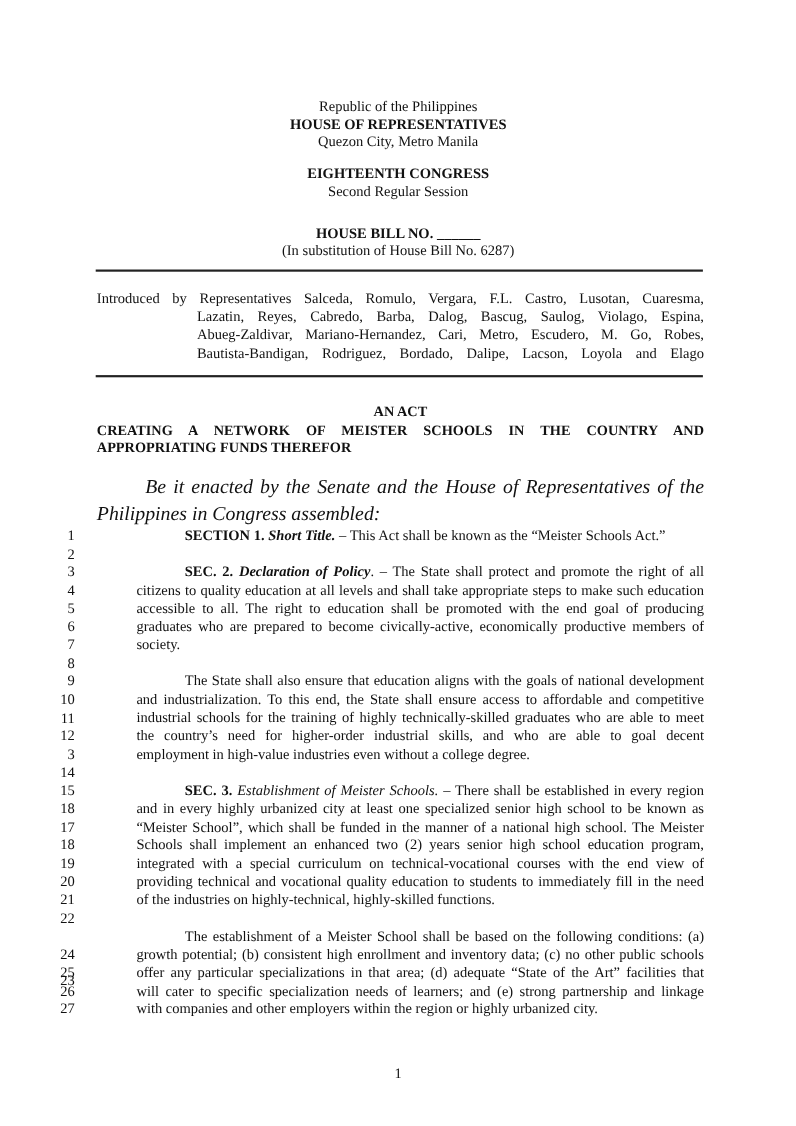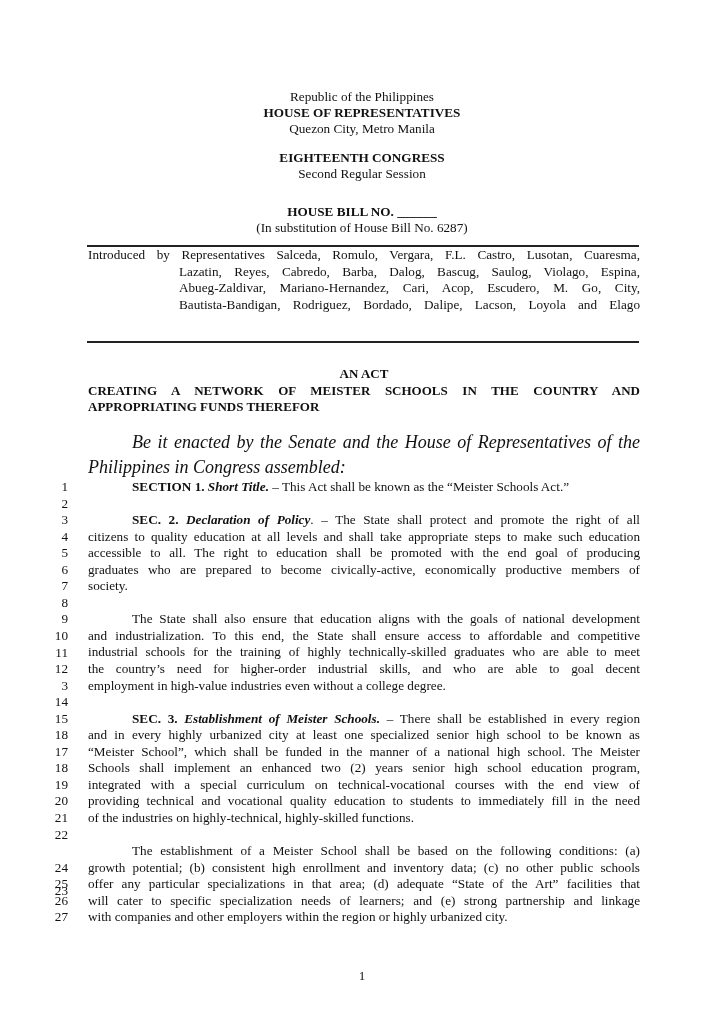--- a/index.html
+++ b/index.html
@@ -6,31 +6,31 @@
   body {
     width: 724px; height: 1024px; position: relative; overflow: hidden;
     font-family: "Liberation Serif", "DejaVu Serif", serif;
     color: #111111;
   }
   .page { position: absolute; left: 0; top: 0; width: 724px; height: 784px; }
   .header { position: absolute; left: 0; width: 724px; text-align: center; font-size: 13.2px; line-height: 16px; }
   .bold { font-weight: bold; }
   .rule { position: absolute; left: 87px; width: 552px; height: 0; border-top: 2px solid #222; }
 
-  .intro { position: absolute; left: 88px; top: 247px; width: 552px; font-size: 13.2px; line-height: 16.5px; text-align: justify; }
+  .intro { position: absolute; left: 88px; top: 263px; width: 552px; font-size: 13.2px; line-height: 16.5px; text-align: justify; }
   .intro .indent-line { padding-left: 91px; text-align: justify; }
 
   .title-block { position: absolute; left: 88px; width: 552px; font-size: 13px; line-height: 16.5px; font-weight: bold; }
   .title-block .act { text-align: center; }
   .title-block .longtitle { text-align: justify; text-align-last: left; }
 
   .enact { position: absolute; left: 88px; top: 430px; width: 552px; font-size: 18px; line-height: 25px; font-style: italic; text-align: justify; text-indent: 44px; }
 
   .body-text { position: absolute; left: 88px; width: 552px; font-size: 13.2px; line-height: 16.55px; }
-  .line { height: 16.55px; white-space: nowrap; position: relative; }
+  .line { height: 16.55px; white-space: nowrap; position: relative; margin-left: 36px; }
   .line.j { text-align: justify; text-align-last: justify; white-space: normal; overflow: hidden; }
   .line.ind { padding-left: 44px; }
   .lnum { position: absolute; left: 38px; width: 30px; text-align: right; font-size: 13.2px; line-height: 16.55px; }
 
   .pagenum { position: absolute; top: 968px; left: 0; width: 724px; text-align: center; font-size: 13.2px; }
 </style>
 </head>
 <body>
 
 <div class="page">
@@ -41,21 +41,21 @@
   <div class="header bold" style="top:150px;">EIGHTEENTH CONGRESS</div>
   <div class="header" style="top:166px;">Second Regular Session</div>
   <div class="header bold" style="top:204px;">HOUSE BILL NO. ______</div>
   <div class="header" style="top:220px;">(In substitution of House Bill No. 6287)</div>
 
   <div class="rule" style="top:245px;"></div>
 
   <div class="intro">
     <div style="text-align:justify;text-align-last:justify;">Introduced by Representatives Salceda, Romulo, Vergara, F.L. Castro, Lusotan, Cuaresma,</div>
     <div class="indent-line" style="text-align-last:justify;">Lazatin, Reyes, Cabredo, Barba, Dalog, Bascug, Saulog, Violago, Espina,</div>
-    <div class="indent-line" style="text-align-last:justify;">Abueg-Zaldivar, Mariano-Hernandez, Cari, Acop, Escudero, M. Go, City,</div>
+    <div class="indent-line" style="text-align-last:justify;">Abueg-Zaldivar, Mariano-Hernandez, Cari, Metro, Escudero, M. Go, Robes,</div>
     <div class="indent-line" style="text-align-last:justify;">Bautista-Bandigan, Rodriguez, Bordado, Dalipe, Lacson, Loyola and Elago</div>
   </div>
 
   <div class="rule" style="top:341px;"></div>
 
   <div class="title-block" style="top:366px;">
     <div class="act">AN ACT</div>
     <div class="longtitle">CREATING A NETWORK OF MEISTER SCHOOLS IN THE COUNTRY AND APPROPRIATING FUNDS THEREFOR</div>
   </div>
 
@@ -69,21 +69,21 @@
       <div class="line j"><span>accessible to all. The right to education shall be promoted with the end goal of producing</span></div>
       <div class="line j"><span>graduates who are prepared to become civically-active, economically productive members of</span></div>
       <div class="line"><span>society.</span></div>
       <div class="line"><span>&nbsp;</span></div>
       <div class="line j ind"><span>The State shall also ensure that education aligns with the goals of national development</span></div>
       <div class="line j"><span>and industrialization. To this end, the State shall ensure access to affordable and competitive</span></div>
       <div class="line j"><span>industrial schools for the training of highly technically-skilled graduates who are able to meet</span></div>
       <div class="line j"><span>the country’s need for higher-order industrial skills, and who are able to goal decent</span></div>
       <div class="line"><span>employment in high-value industries even without a college degree.</span></div>
       <div class="line"><span>&nbsp;</span></div>
-      <div class="line j ind"><span style="font-weight: bold;">SEC. 3. </span><span style="font-weight: bold; font-style: italic;">Establishment of Meister Schools.</span><span> – There shall be established in every region</span></div>
+      <div class="line j ind"><span style="font-weight: bold;">SEC. 3. </span><span style="font-weight: normal; font-style: italic;">Establishment of Meister Schools.</span><span> – There shall be established in every region</span></div>
       <div class="line j"><span>and in every highly urbanized city at least one specialized senior high school to be known as</span></div>
       <div class="line j"><span>“Meister School”, which shall be funded in the manner of a national high school. The Meister</span></div>
       <div class="line j"><span>Schools shall implement an enhanced two (2) years senior high school education program,</span></div>
       <div class="line j"><span>integrated with a special curriculum on technical-vocational courses with the end view of</span></div>
       <div class="line j"><span>providing technical and vocational quality education to students to immediately fill in the need</span></div>
       <div class="line"><span>of the industries on highly-technical, highly-skilled functions.</span></div>
       <div class="line"><span>&nbsp;</span></div>
       <div class="line j ind"><span>The establishment of a Meister School shall be based on the following conditions:  (a)</span></div>
       <div class="line j"><span>growth potential; (b) consistent high enrollment and inventory data; (c) no other public schools</span></div>
       <div class="line j"><span>offer any particular specializations in that area; (d) adequate “State of the Art” facilities that</span></div>

